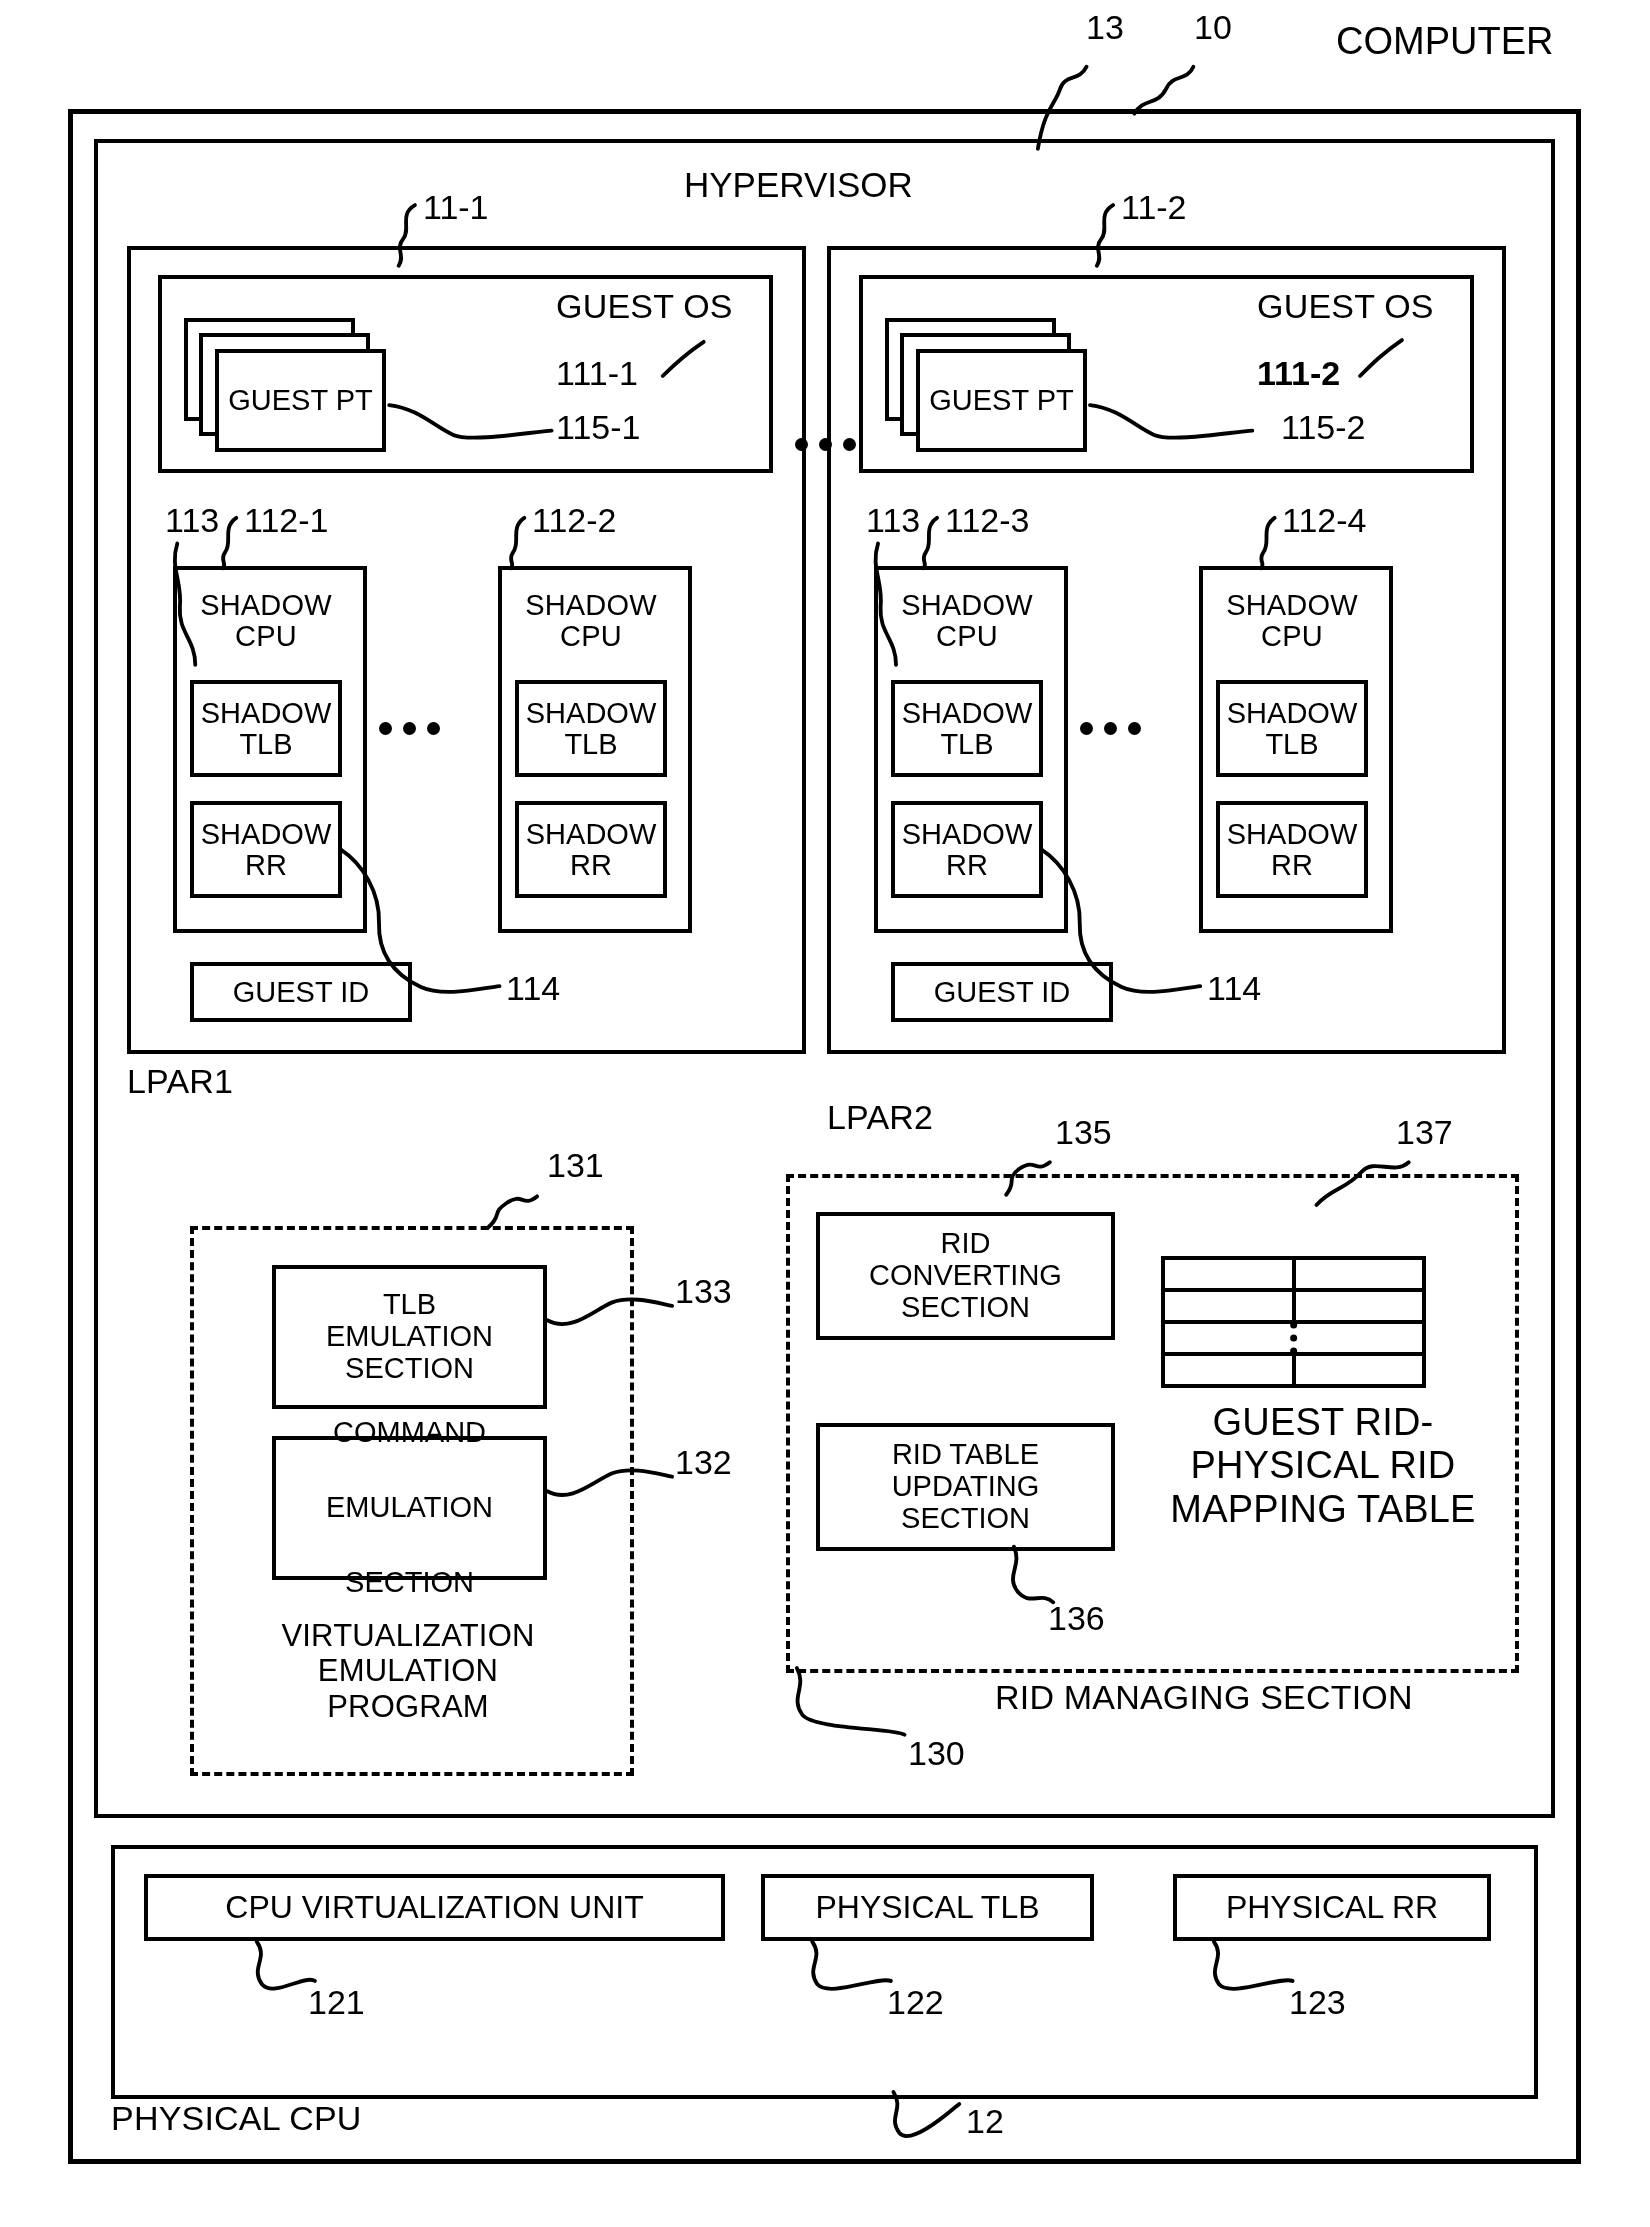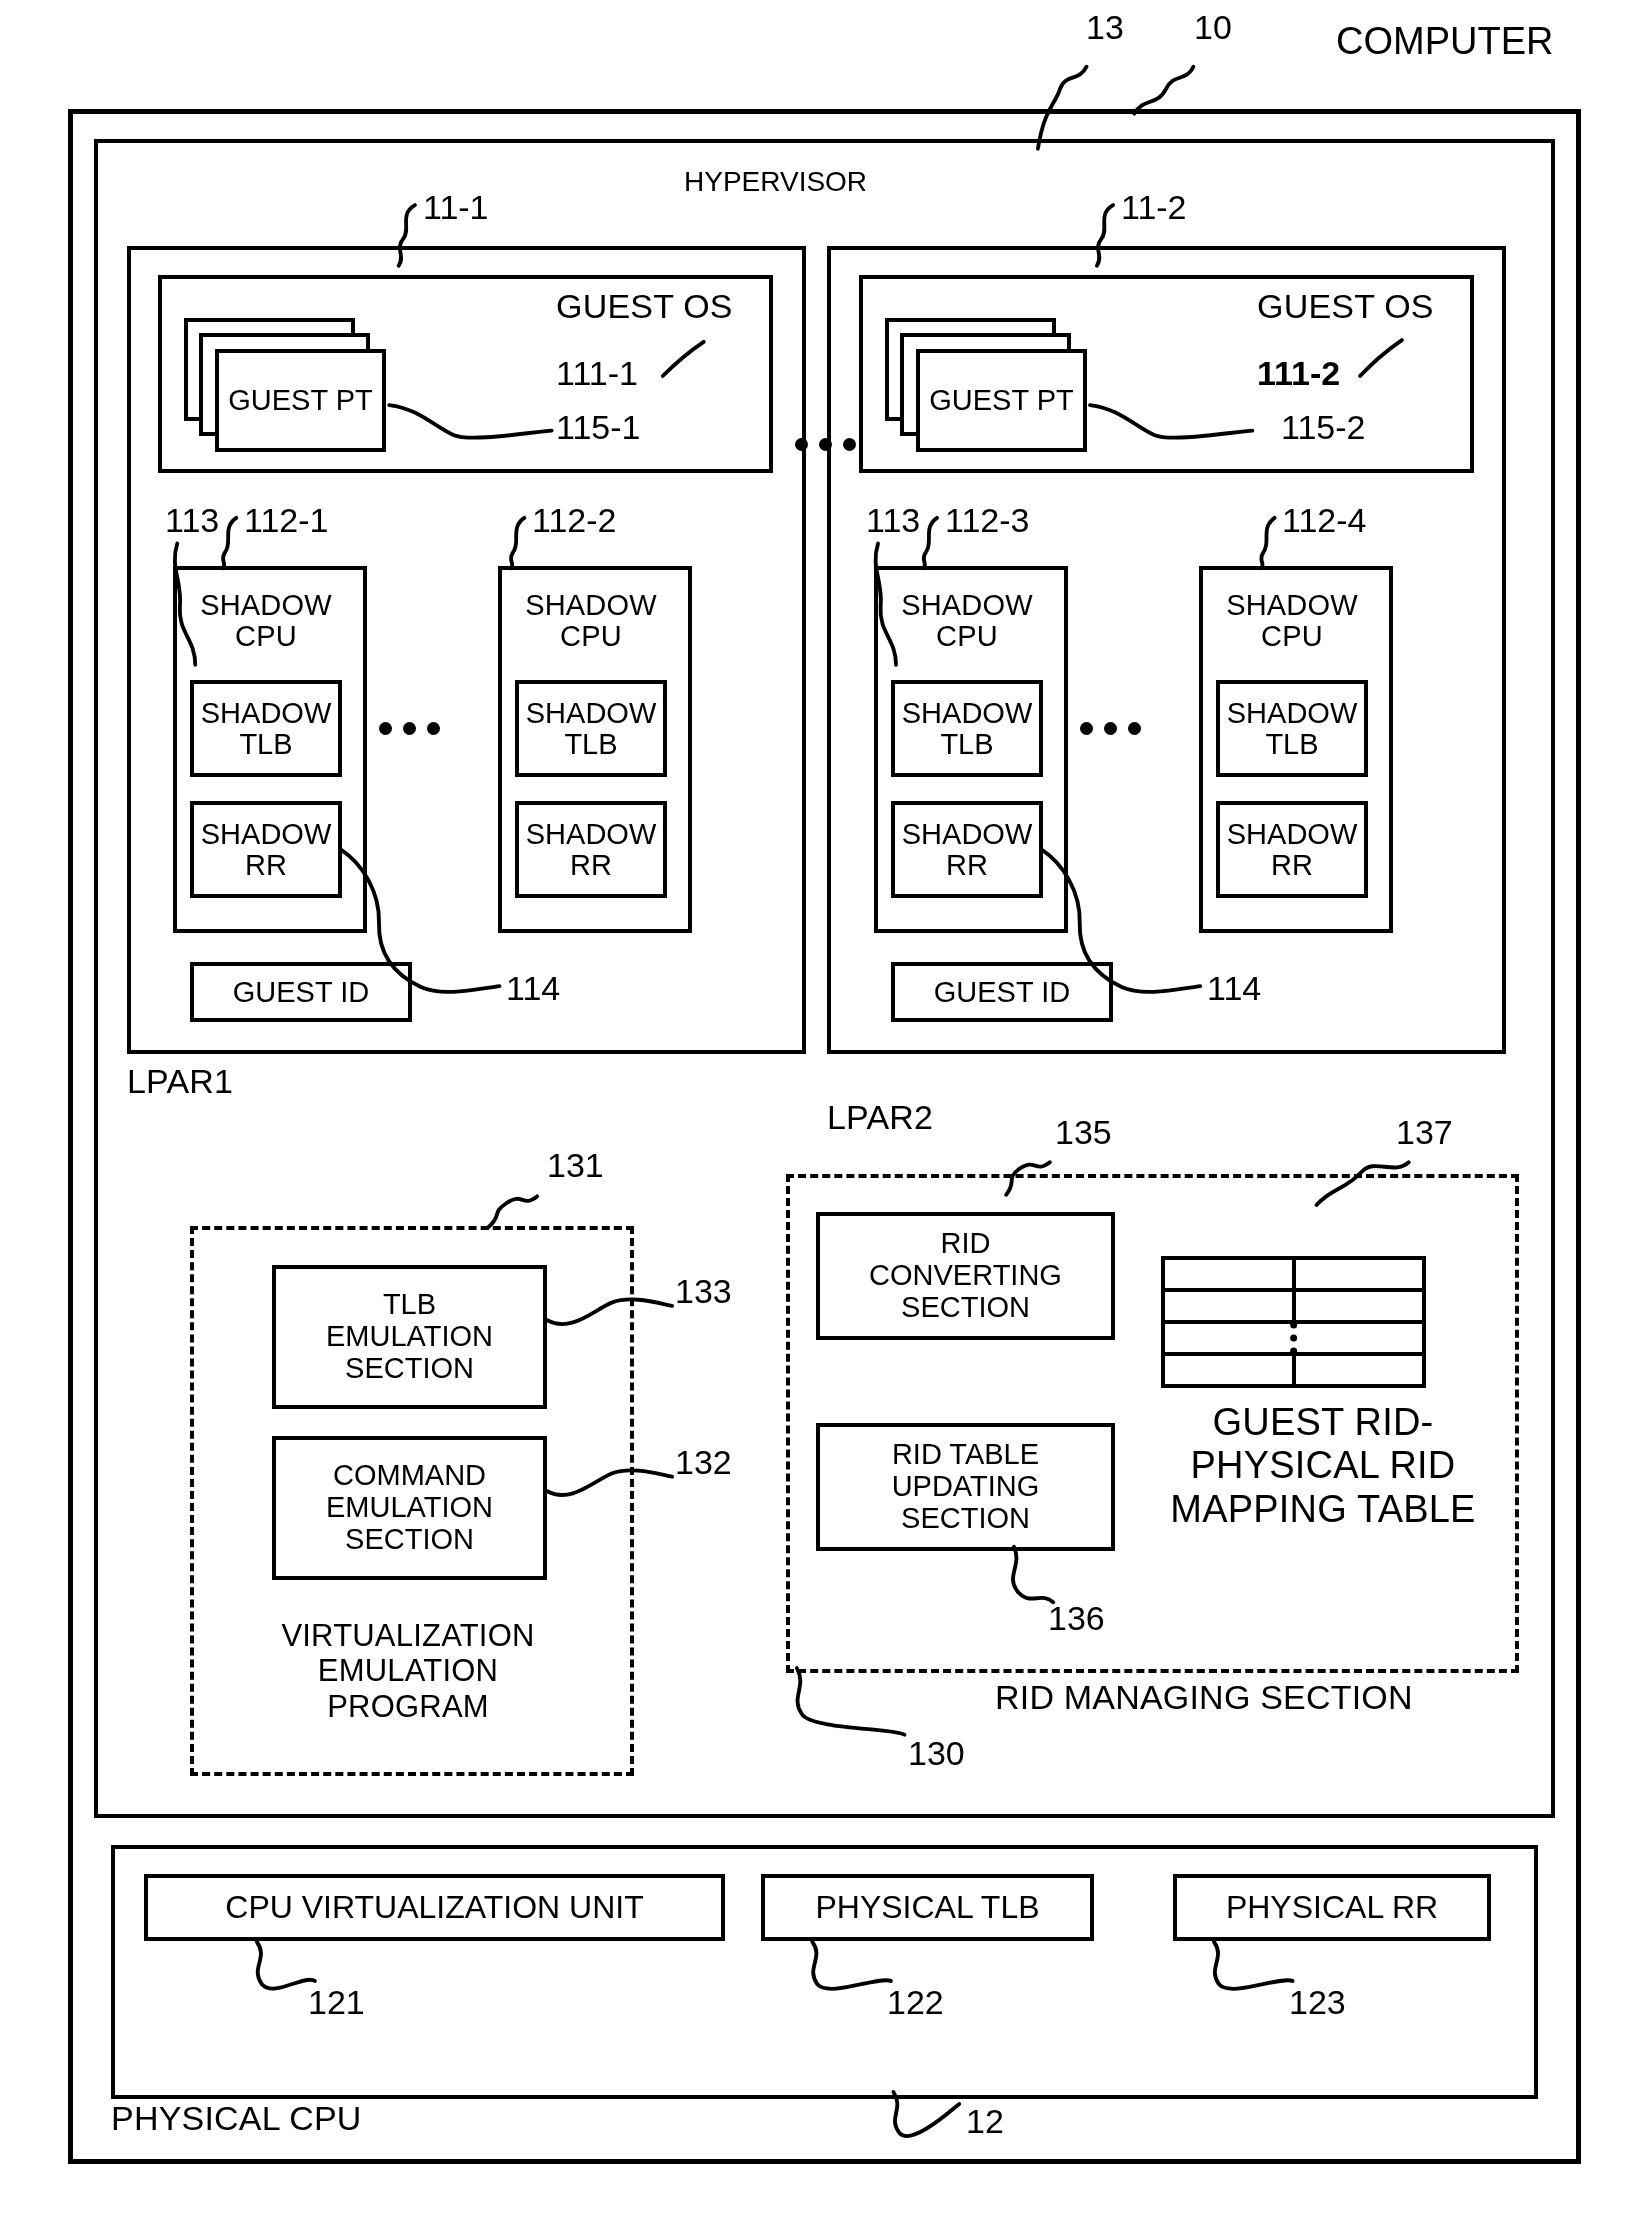--- a/index.html
+++ b/index.html
@@ -53,21 +53,21 @@
 </svg>
 
 <div class="num" style="left:1194px;top:10.3px;">10</div>
 <svg class="lead" style="left:0;top:0;width:1651px;height:2227px;" viewBox="0 0 1931 2606" width="1651" height="2227">
   <path d="M1396,78 C1388,96 1372,86 1364,104 C1354,124 1338,114 1327,133"></path>
 </svg>
 
 <div class="frame" style="left:68px;top:109px;width:1503px;height:2045px;"></div>
 
 <div class="frame2" style="left:94px;top:139px;width:1453px;height:1671px;"></div>
-<div class="lblbig" style="left:684px;top:167px;font-size:28px;">HYPERVISOR</div>
+<div class="lblbig" style="left:684px;top:167px;font-size:35px;">HYPERVISOR</div>
 
 <div class="num" style="left:423px;top:190px;">11-1</div>
 <svg class="lead" style="left:0;top:0;width:1651px;height:2227px;" viewBox="0 0 1931 2606" width="1651" height="2227">
   <path d="M485,240 C466,251 481,268 471,280 C462,291 474,300 466,311"></path>
 </svg>
 
 <div class="frame3" style="left:127px;top:246px;width:671px;height:800px;"></div>
 <div class="lbl" style="left:127px;top:1064px;font-size:34px;">LPAR1</div>
 
 <div class="frame3" style="left:158px;top:275px;width:607px;height:190px;"></div>
@@ -242,21 +242,21 @@
 <div class="box" style="left:272px;top:1265px;width:275px;height:144px;flex-direction:column;line-height:1.1;">
   <span>TLB</span>
   <span>EMULATION</span>
   <span>SECTION</span>
 </div>
 <div class="num" style="left:675px;top:1274px;">133</div>
 <svg class="lead" style="left:0;top:0;width:1651px;height:2227px;" viewBox="0 0 1931 2606" width="1651" height="2227">
   <path d="M640,1545 C668,1560 694,1533 716,1524 C738,1516 766,1524 786,1528"></path>
 </svg>
 
-<div class="box" style="left:272px;top:1436px;width:275px;height:144px;flex-direction:column;line-height:1.1;">
+<div class="box" style="left:272px;top:1436px;width:275px;height:144px;flex-direction:column;line-height:1.1;gap:43px;">
   <span>COMMAND</span>
   <span>EMULATION</span>
   <span>SECTION</span>
 </div>
 <div class="num" style="left:675px;top:1445px;">132</div>
 <svg class="lead" style="left:0;top:0;width:1651px;height:2227px;" viewBox="0 0 1931 2606" width="1651" height="2227">
   <path d="M640,1745 C668,1760 694,1733 716,1724 C738,1716 766,1724 786,1728"></path>
 </svg>
 
 <div class="lbl ctr" style="left:190px;top:1607px;width:436px;height:128px;flex-direction:column;line-height:1.14;font-size:31px;">

